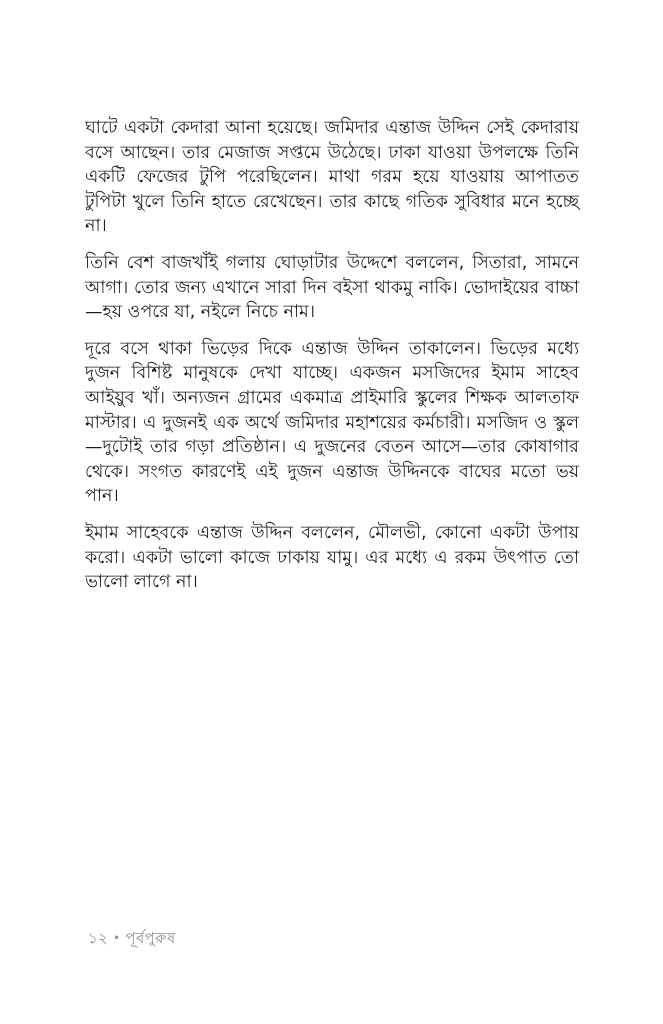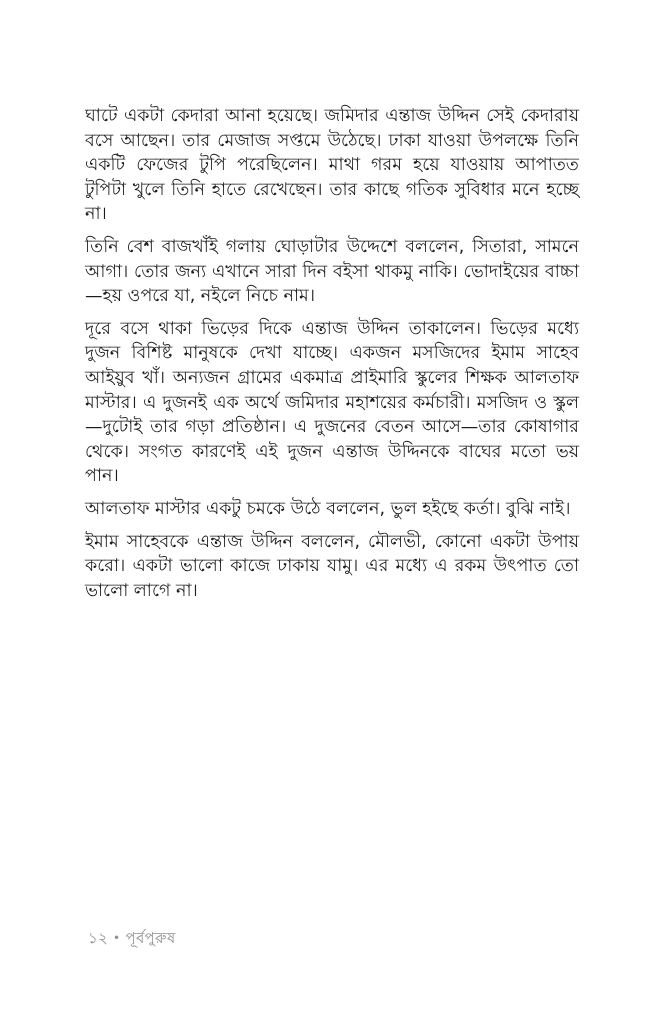--- a/index.html
+++ b/index.html
@@ -20,21 +20,21 @@
     left: 85px;
     top: 103px;
     width: 494px;
     color: #1c1c1c;
     font-size: 17.5px;
     line-height: 24.6px;
     text-align: justify;
     text-justify: inter-word;
   }
   .text-block p {
-    margin: 0 0 8px 0;
+    margin: 12px 0 8px 0;
   }
   .page-footer {
     position: absolute;
     left: 88px;
     top: 928px;
     color: #929292;
     font-size: 15px;
     line-height: 20px;
     letter-spacing: 0.3px;
     text-align: center;
@@ -48,21 +48,20 @@
 </style>
 </head>
 <body>
 
 <div class="page">
 
   <div class="text-block">
     <p>ঘাটে একটা কেদারা আনা হয়েছে। জমিদার এন্তাজ উদ্দিন সেই কেদারায় বসে আছেন। তার মেজাজ সপ্তমে উঠেছে। ঢাকা যাওয়া উপলক্ষে তিনি একটি ফেজের টুপি পরেছিলেন। মাথা গরম হয়ে যাওয়ায় আপাতত টুপিটা খুলে তিনি হাতে রেখেছেন। তার কাছে গতিক সুবিধার মনে হচ্ছে না।</p>
     <p>তিনি বেশ বাজখাঁই গলায় ঘোড়াটার উদ্দেশে বললেন, সিতারা, সামনে আগা। তোর জন্য এখানে সারা দিন বইসা থাকমু নাকি। ভোদাইয়ের বাচ্চা—হয় ওপরে যা, নইলে নিচে নাম।</p>
     <p>দূরে বসে থাকা ভিড়ের দিকে এন্তাজ উদ্দিন তাকালেন। ভিড়ের মধ্যে দুজন বিশিষ্ট মানুষকে দেখা যাচ্ছে। একজন মসজিদের ইমাম সাহেব আইয়ুব খাঁ। অন্যজন গ্রামের একমাত্র প্রাইমারি স্কুলের শিক্ষক আলতাফ মাস্টার। এ দুজনই এক অর্থে জমিদার মহাশয়ের কর্মচারী। মসজিদ ও স্কুল—দুটোই তার গড়া প্রতিষ্ঠান। এ দুজনের বেতন আসে—তার কোষাগার থেকে। সংগত কারণেই এই দুজন এন্তাজ উদ্দিনকে বাঘের মতো ভয় পান।</p>
-    <p>আলতাফ মাস্টার একটু চমকে উঠে বললেন, ভুল হইছে কর্তা। বুঝি নাই।</p>
     <p>ইমাম সাহেবকে এন্তাজ উদ্দিন বললেন, মৌলভী, কোনো একটা উপায় করো। একটা ভালো কাজে ঢাকায় যামু। এর মধ্যে এ রকম উৎপাত তো ভালো লাগে না।</p>
   </div>
 
   <div class="page-footer">
     <span>১২</span><span class="sep">•</span><span>পূর্বপুরুষ</span>
   </div>
 
 </div>
 
 </body></html>

